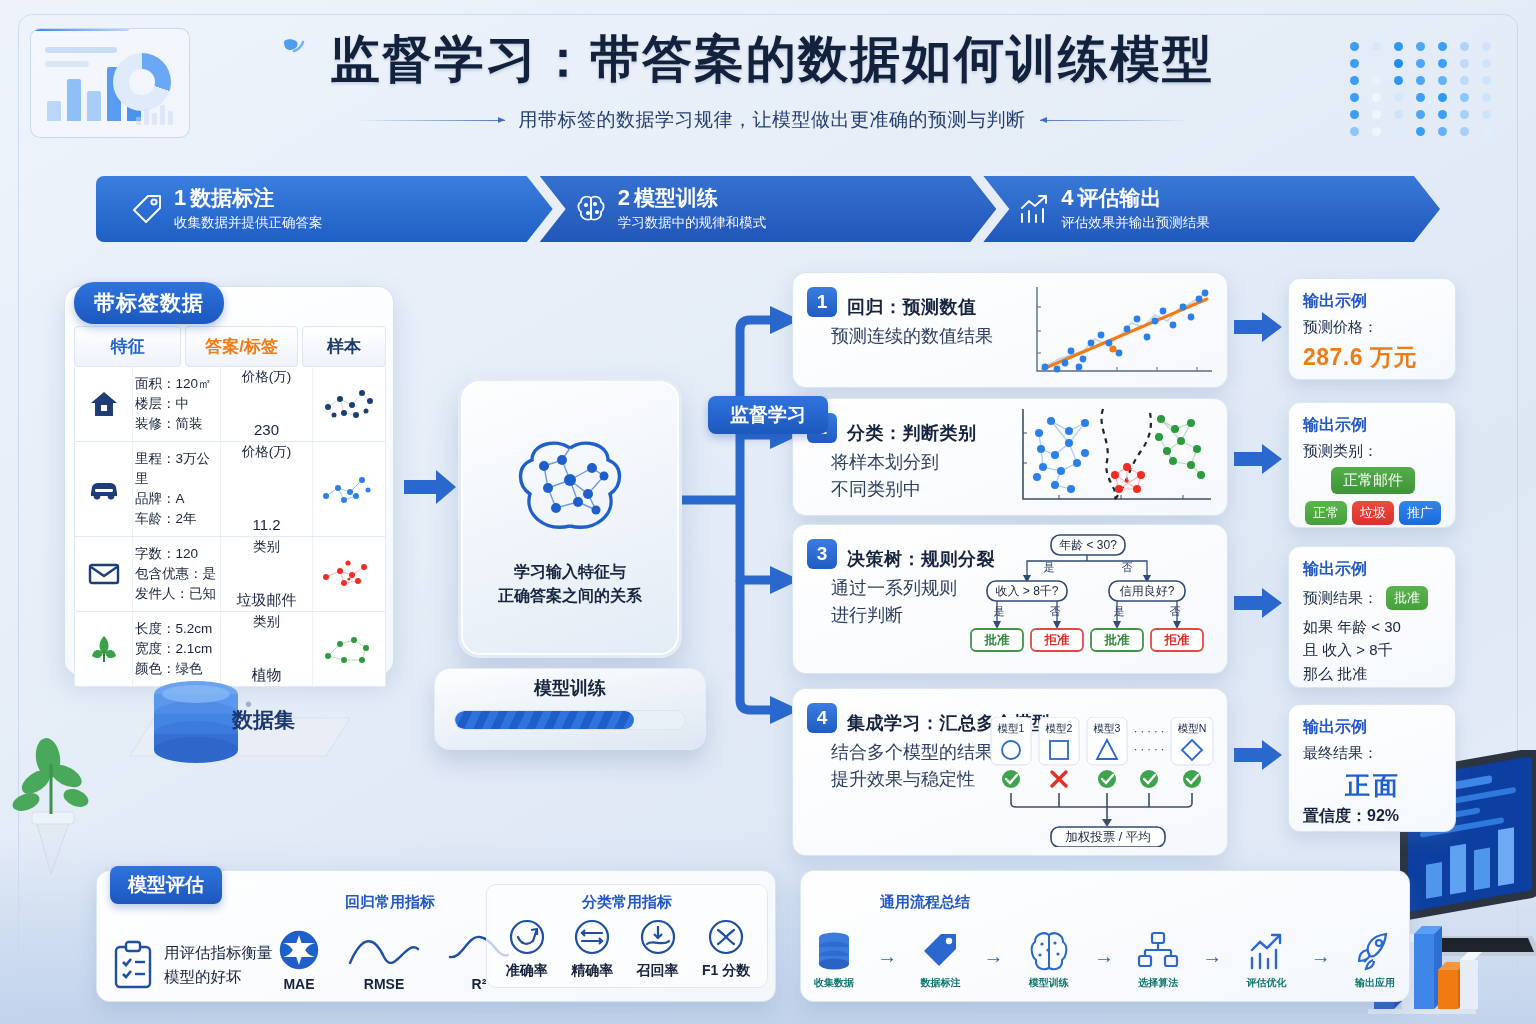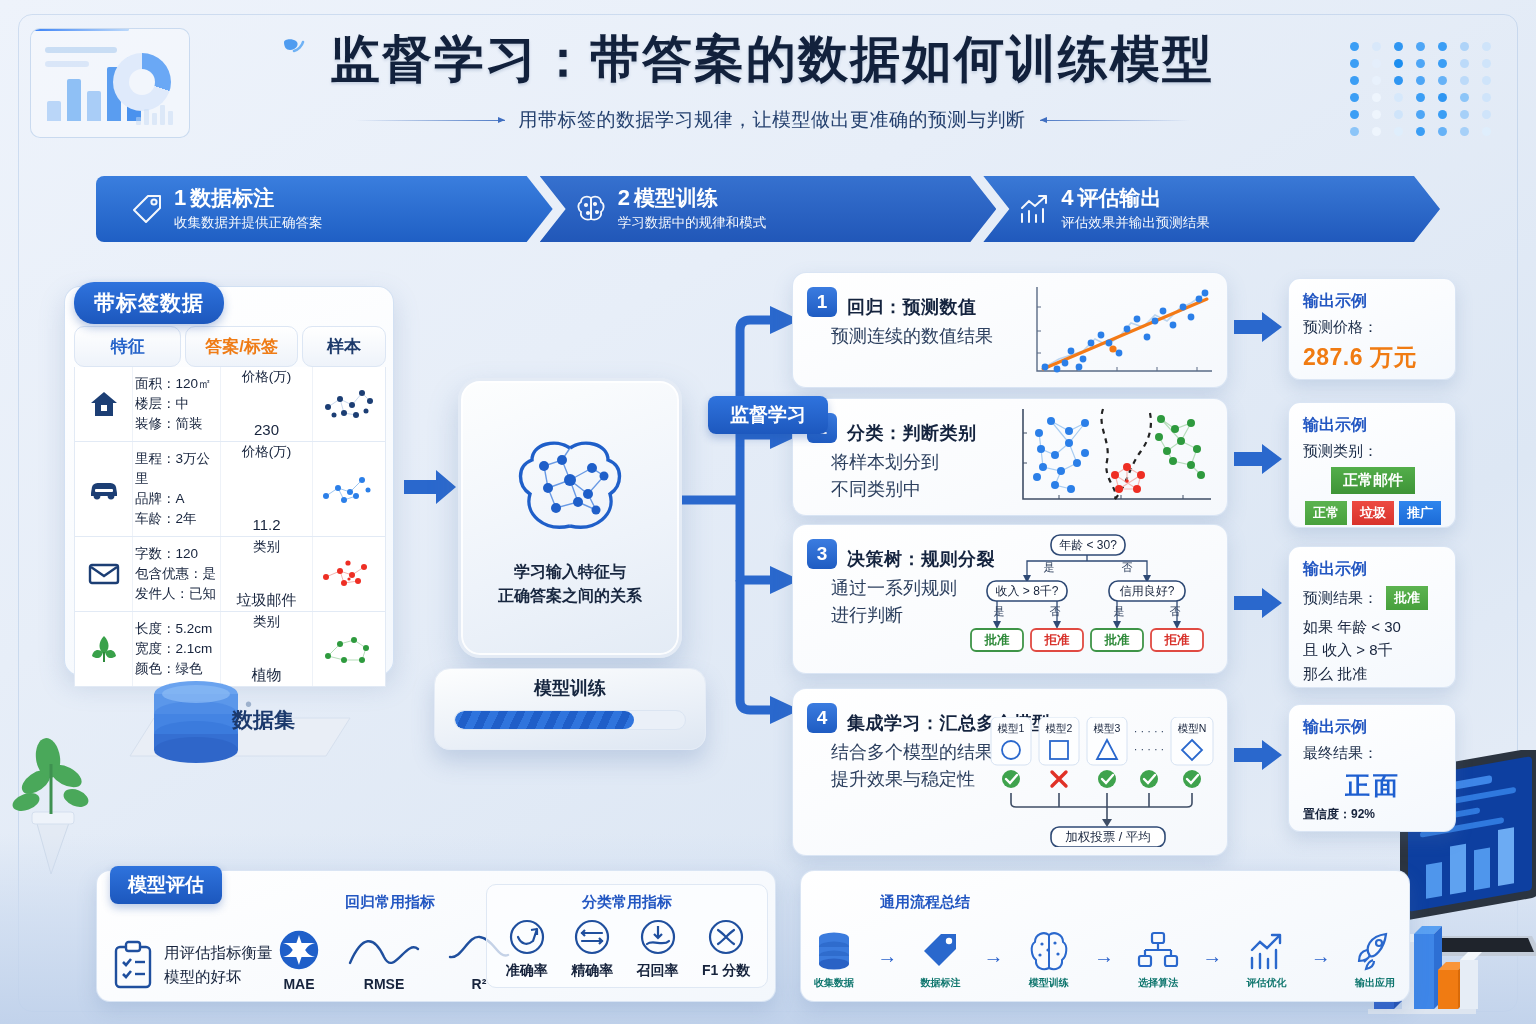--- a/index.html
+++ b/index.html
@@ -56,21 +56,21 @@
   .step-txt .l1 .num{font-size:22px;margin-right:4px;}
   .step-txt .l2{font-size:13.5px;margin-top:3px;opacity:.95;white-space:nowrap;}
 
   
   .panel-data{position:absolute;left:64px;top:286px;width:330px;height:390px;background:linear-gradient(160deg,#ffffff,#f4f8fd);
      border-radius:16px;box-shadow:0 10px 26px rgba(90,125,175,.22);border:1px solid rgba(200,218,240,.8);}
   .chip{position:absolute;left:74px;top:282px;background:linear-gradient(180deg,#2f73dd,#1c57bd);color:#fff;
      font-size:21px;font-weight:bold;padding:7px 20px;border-radius:20px;box-shadow:0 4px 10px rgba(30,80,170,.32);letter-spacing:1px;z-index:3;}
   .tbl{position:absolute;left:74px;top:326px;width:312px;}
   .thead{display:flex;gap:4px;}
-  .th{flex:1;background:linear-gradient(180deg,#ffffff,#eef3fa);border:1px solid #dce6f4;border-radius:10px;
+  .th{flex:1;background:linear-gradient(180deg,#ffffff,#eef3fa);border:1px solid #dce6f4;border-radius:4px;
      text-align:center;padding:8px 0;font-size:17px;font-weight:bold;color:#2563c9;}
   .th.ans{color:#ef7c16;flex:1.05;text-align:center;}
   .th.smp{flex:.78;color:#1d3a6b;}
   .trow{display:flex;border-left:1px solid #e2eaf5;border-right:1px solid #e2eaf5;border-bottom:1px solid #e2eaf5;background:#fff;}
   .trow:first-of-type{border-top:1px solid #e2eaf5;}
   .c-ic{width:58px;display:flex;align-items:center;justify-content:center;border-right:1px solid #eef2f8;}
   .c-feat{flex:1;padding:7px 4px 7px 2px;font-size:13.5px;line-height:1.48;color:#16233c;border-right:1px solid #eef2f8;}
   .c-ans{width:92px;display:flex;flex-direction:column;align-items:center;justify-content:space-between;gap:2px;
      font-size:13.5px;color:#16233c;border-right:1px solid #eef2f8;text-align:center;line-height:1.45;}
   .c-ans .big{font-size:15px;}
@@ -101,28 +101,28 @@
      display:flex;align-items:center;justify-content:center;}
   .ctitle{position:absolute;left:54px;top:14px;font-size:18px;font-weight:bold;color:#14233e;letter-spacing:.5px;margin-top:8px;}
   .cdesc{position:absolute;left:38px;top:50px;font-size:18px;color:#2d405f;line-height:1.5;}
 
   
   .out{position:absolute;left:1288px;width:168px;background:linear-gradient(160deg,#ffffff,#f4f8fd);
      border-radius:12px;box-shadow:0 8px 18px rgba(90,125,175,.2);border:1px solid rgba(214,226,243,.9);padding:12px 12px 14px 14px;}
   .out-t{font-size:16px;font-weight:bold;color:#2357c2;margin-bottom:6px;}
   .out-l{font-size:15px;color:#1a2b47;}
   .price{font-size:23px;font-weight:bold;color:#f07b12;margin-top:5px;letter-spacing:.5px;}
-  .pill{display:inline-block;padding:4px 12px;border-radius:0;font-size:15px;font-weight:bold;color:#fff;}
+  .pill{display:inline-block;padding:4px 12px;border-radius:6px;font-size:15px;font-weight:normal;color:#fff;}
   .pill.g{background:linear-gradient(180deg,#53ae4a,#3e9437);}
   .pill.gs{background:linear-gradient(180deg,#5cb350,#47a03c);font-size:13px;padding:3px 8px;}
   .pill.r{background:linear-gradient(180deg,#ed4b42,#d8322b);font-size:13px;padding:3px 8px;}
   .pill.b{background:linear-gradient(180deg,#2f86ee,#1b6ad6);font-size:13px;padding:3px 8px;}
   .rule{font-size:15px;color:#16233c;line-height:1.55;margin-top:5px;}
   .final{font-size:25px;font-weight:bold;color:#1e5fd0;text-align:center;margin:6px 0 4px;letter-spacing:3px;}
-  .conf{font-size:12px;color:#16233c;font-weight:600;}
+  .conf{font-size:16px;color:#16233c;font-weight:600;}
 
   
   .botbar{position:absolute;bottom:22px;height:132px;background:linear-gradient(160deg,#ffffff,#f3f7fc);
     border-radius:14px;box-shadow:0 8px 20px rgba(90,125,175,.2);border:1px solid rgba(214,226,243,.9);}
   .bot-left{left:96px;width:680px;}
   .bot-right{left:800px;width:610px;}
   .eval-chip{position:absolute;left:110px;bottom:120px;background:linear-gradient(180deg,#2f73dd,#1c57bd);color:#fff;
     font-size:19px;font-weight:bold;padding:6px 18px;border-radius:8px;box-shadow:0 4px 9px rgba(30,80,170,.3);z-index:3;}
   .sect-t{font-size:15px;font-weight:bold;color:#2357c2;text-align:center;}
   .metric{display:flex;flex-direction:column;align-items:center;gap:5px;}

